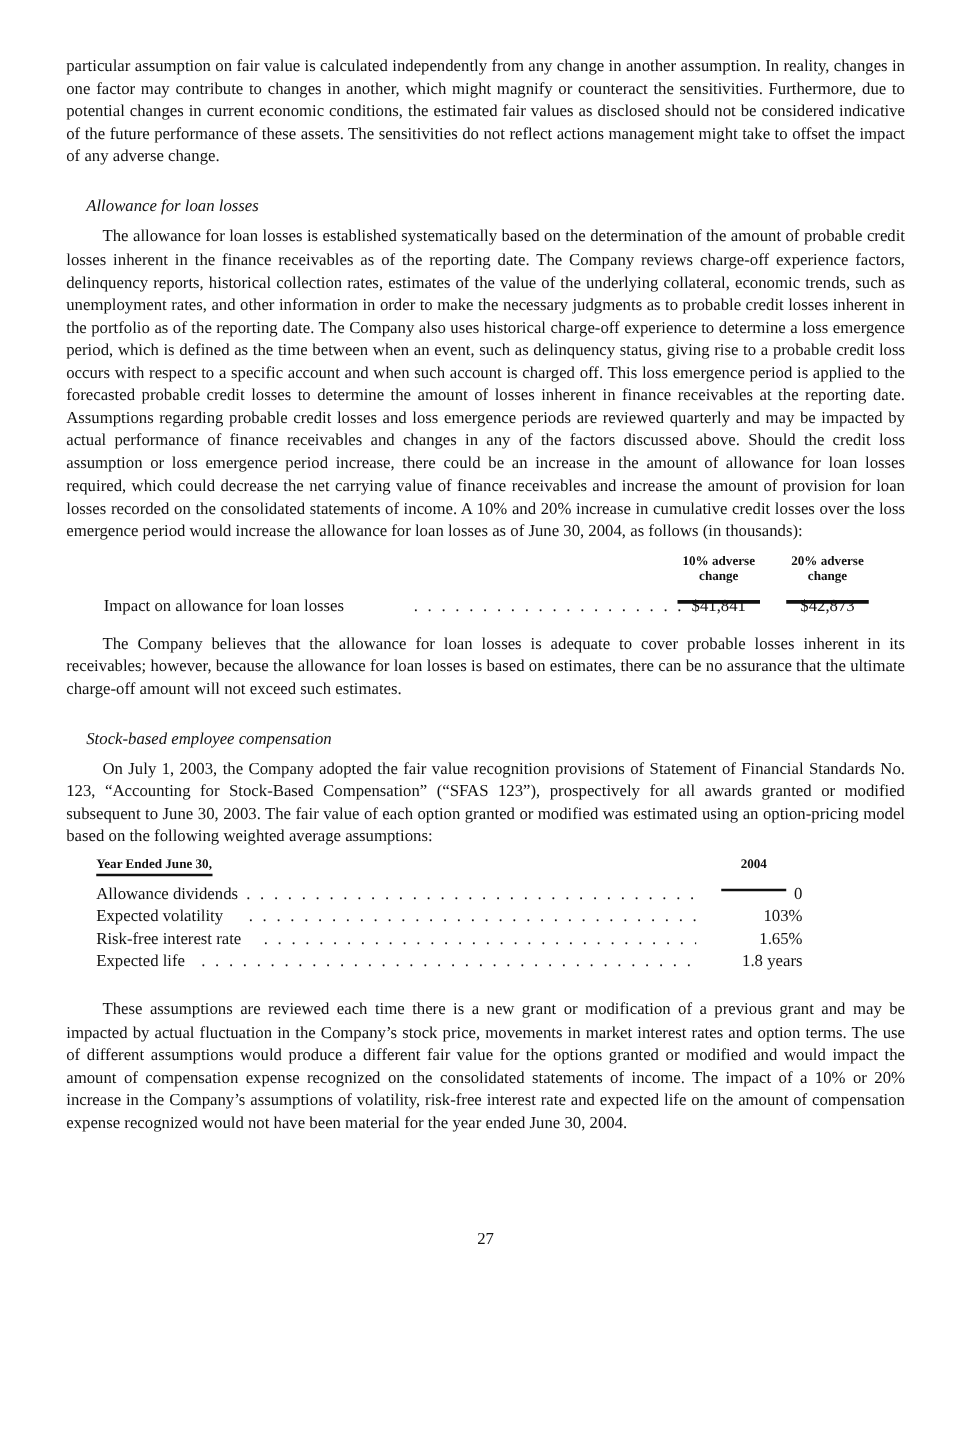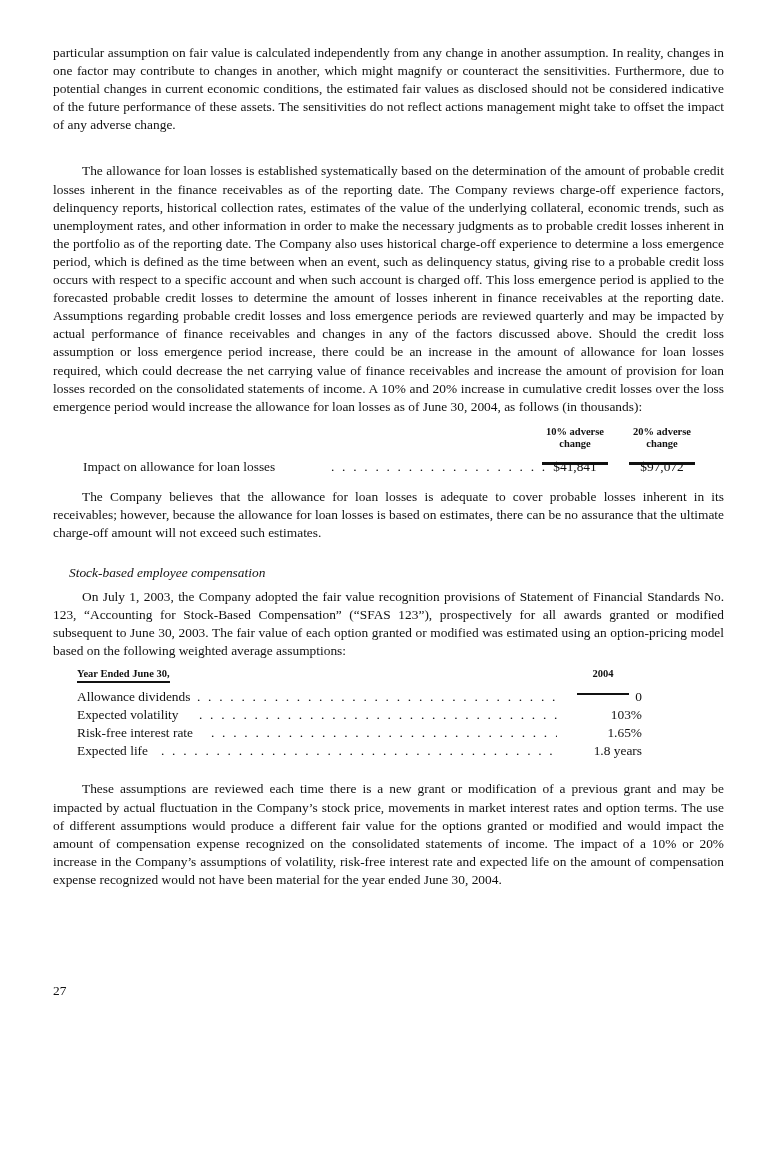--- a/index.html
+++ b/index.html
@@ -31,47 +31,48 @@
       border-bottom: 2px solid #111; padding-bottom: 1px; line-height: 12px;
     }
     .asm-head-year {
       position: absolute; left: 500px; top: 0; width: 52px; text-align: center;
       font-weight: bold; font-size: 10.5px; border-bottom: 2px solid #111;
       padding-bottom: 13px; line-height: 12px;
     }
     .asm-row { position: absolute; left: 0; width: 565px; height: 18px; line-height: 18px; }
     .asm-label { position: absolute; left: 0; white-space: nowrap; }
     .asm-val { position: absolute; right: 0; text-align: right; white-space: nowrap; }
-    .page-number { position: absolute; left: 0; width: 671px; text-align: left; top: 939px; }
+    .page-number { position: absolute; left: 0; width: 671px; text-align: center; top: 939px; }
   </style>
 </head>
 <body>
 
 <div class="page">
 
   <p class="body">particular assumption on fair value is calculated independently from any change in another assumption. In reality, changes in one factor may contribute to changes in another, which might magnify or counteract the sensitivities. Furthermore, due to potential changes in current economic conditions, the estimated fair values as disclosed should not be considered indicative of the future performance of these assets. The sensitivities do not reflect actions management might take to offset the impact of any adverse change.</p>
 
   <div style="height:22px"></div>
+  <p class="heading">Allowance for loan losses</p>
   <div style="height:6px"></div>
   <p class="body indent">The allowance for loan losses is established systematically based on the determination of the amount of probable credit losses inherent in the finance receivables as of the reporting date. The Company reviews charge-off experience factors, delinquency reports, historical collection rates, estimates of the value of the underlying collateral, economic trends, such as unemployment rates, and other information in order to make the necessary judgments as to probable credit losses inherent in the portfolio as of the reporting date. The Company also uses historical charge-off experience to determine a loss emergence period, which is defined as the time between when an event, such as delinquency status, giving rise to a probable credit loss occurs with respect to a specific account and when such account is charged off. This loss emergence period is applied to the forecasted probable credit losses to determine the amount of losses inherent in finance receivables at the reporting date. Assumptions regarding probable credit losses and loss emergence periods are reviewed quarterly and may be impacted by actual performance of finance receivables and changes in any of the factors discussed above. Should the credit loss assumption or loss emergence period increase, there could be an increase in the amount of allowance for loan losses required, which could decrease the net carrying value of finance receivables and increase the amount of provision for loan losses recorded on the consolidated statements of income. A 10% and 20% increase in cumulative credit losses over the loss emergence period would increase the allowance for loan losses as of June 30, 2004, as follows (in thousands):</p>
 
   <div class="sens-table">
     <div class="sens-col-head" style="left:489px">
       <div>10% adverse</div>
       <div>change</div>
     </div>
     <div class="sens-col-head" style="left:576px">
       <div>20% adverse</div>
       <div>change</div>
     </div>
     <div class="sens-row">
       <span class="sens-label">Impact on allowance for loan losses</span>
       <span class="leader" style="left:248px; width:220px">. . . . . . . . . . . . . . . . . . . . . . . . . . . . . . . . . . . . . . . . . . . . . . . . . . . . . . . . . . . . . . . . . . . .</span>
       <span class="sens-val" style="left:459px">$41,841</span>
-      <span class="sens-val" style="left:546px">$97,072</span>
+      <span class="sens-val" style="left:546px">$42,873</span>
     </div>
   </div>
 
   <div style="height:6px"></div>
   <p class="body indent">The Company believes that the allowance for loan losses is adequate to cover probable losses inherent in its receivables; however, because the allowance for loan losses is based on estimates, there can be no assurance that the ultimate charge-off amount will not exceed such estimates.</p>
 
   <div style="height:22px"></div>
   <p class="heading">Stock-based employee compensation</p>
   <div style="height:6px"></div>
   <p class="body indent">On July 1, 2003, the Company adopted the fair value recognition provisions of Statement of Financial Standards No. 123, “Accounting for Stock-Based Compensation” (“SFAS 123”), prospectively for all awards granted or modified subsequent to June 30, 2003. The fair value of each option granted or modified was estimated using an option-pricing model based on the following weighted average assumptions:</p>

